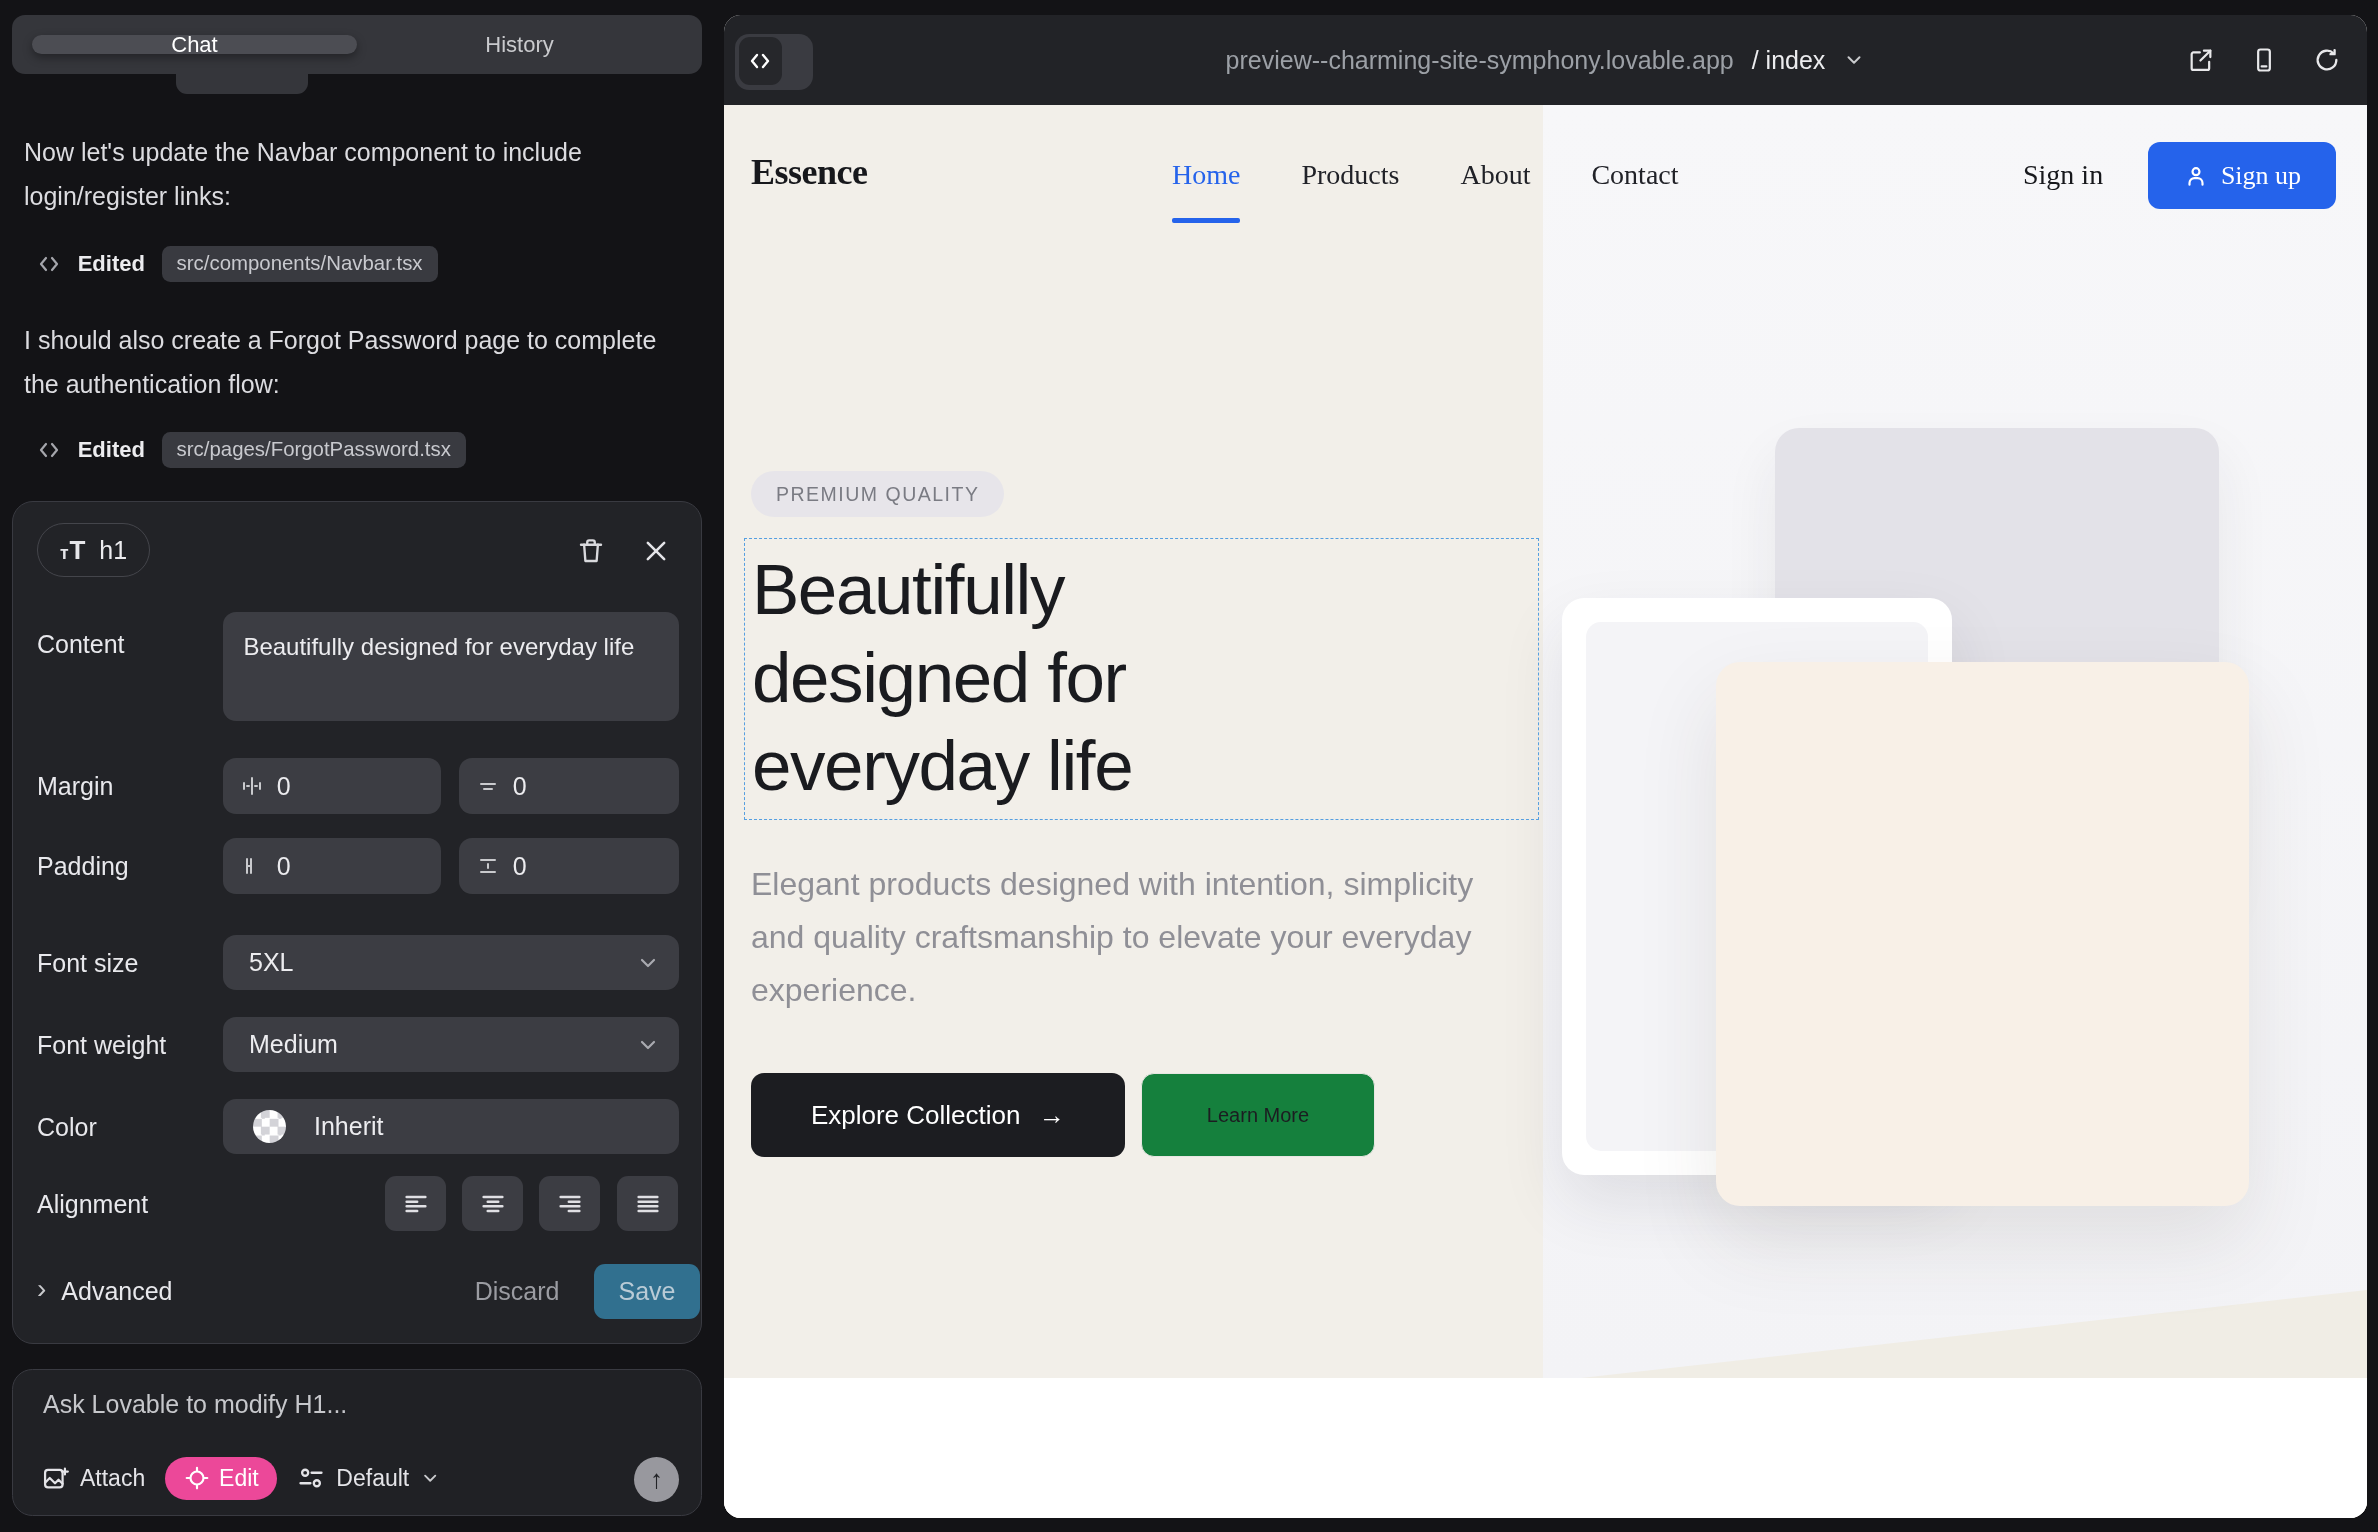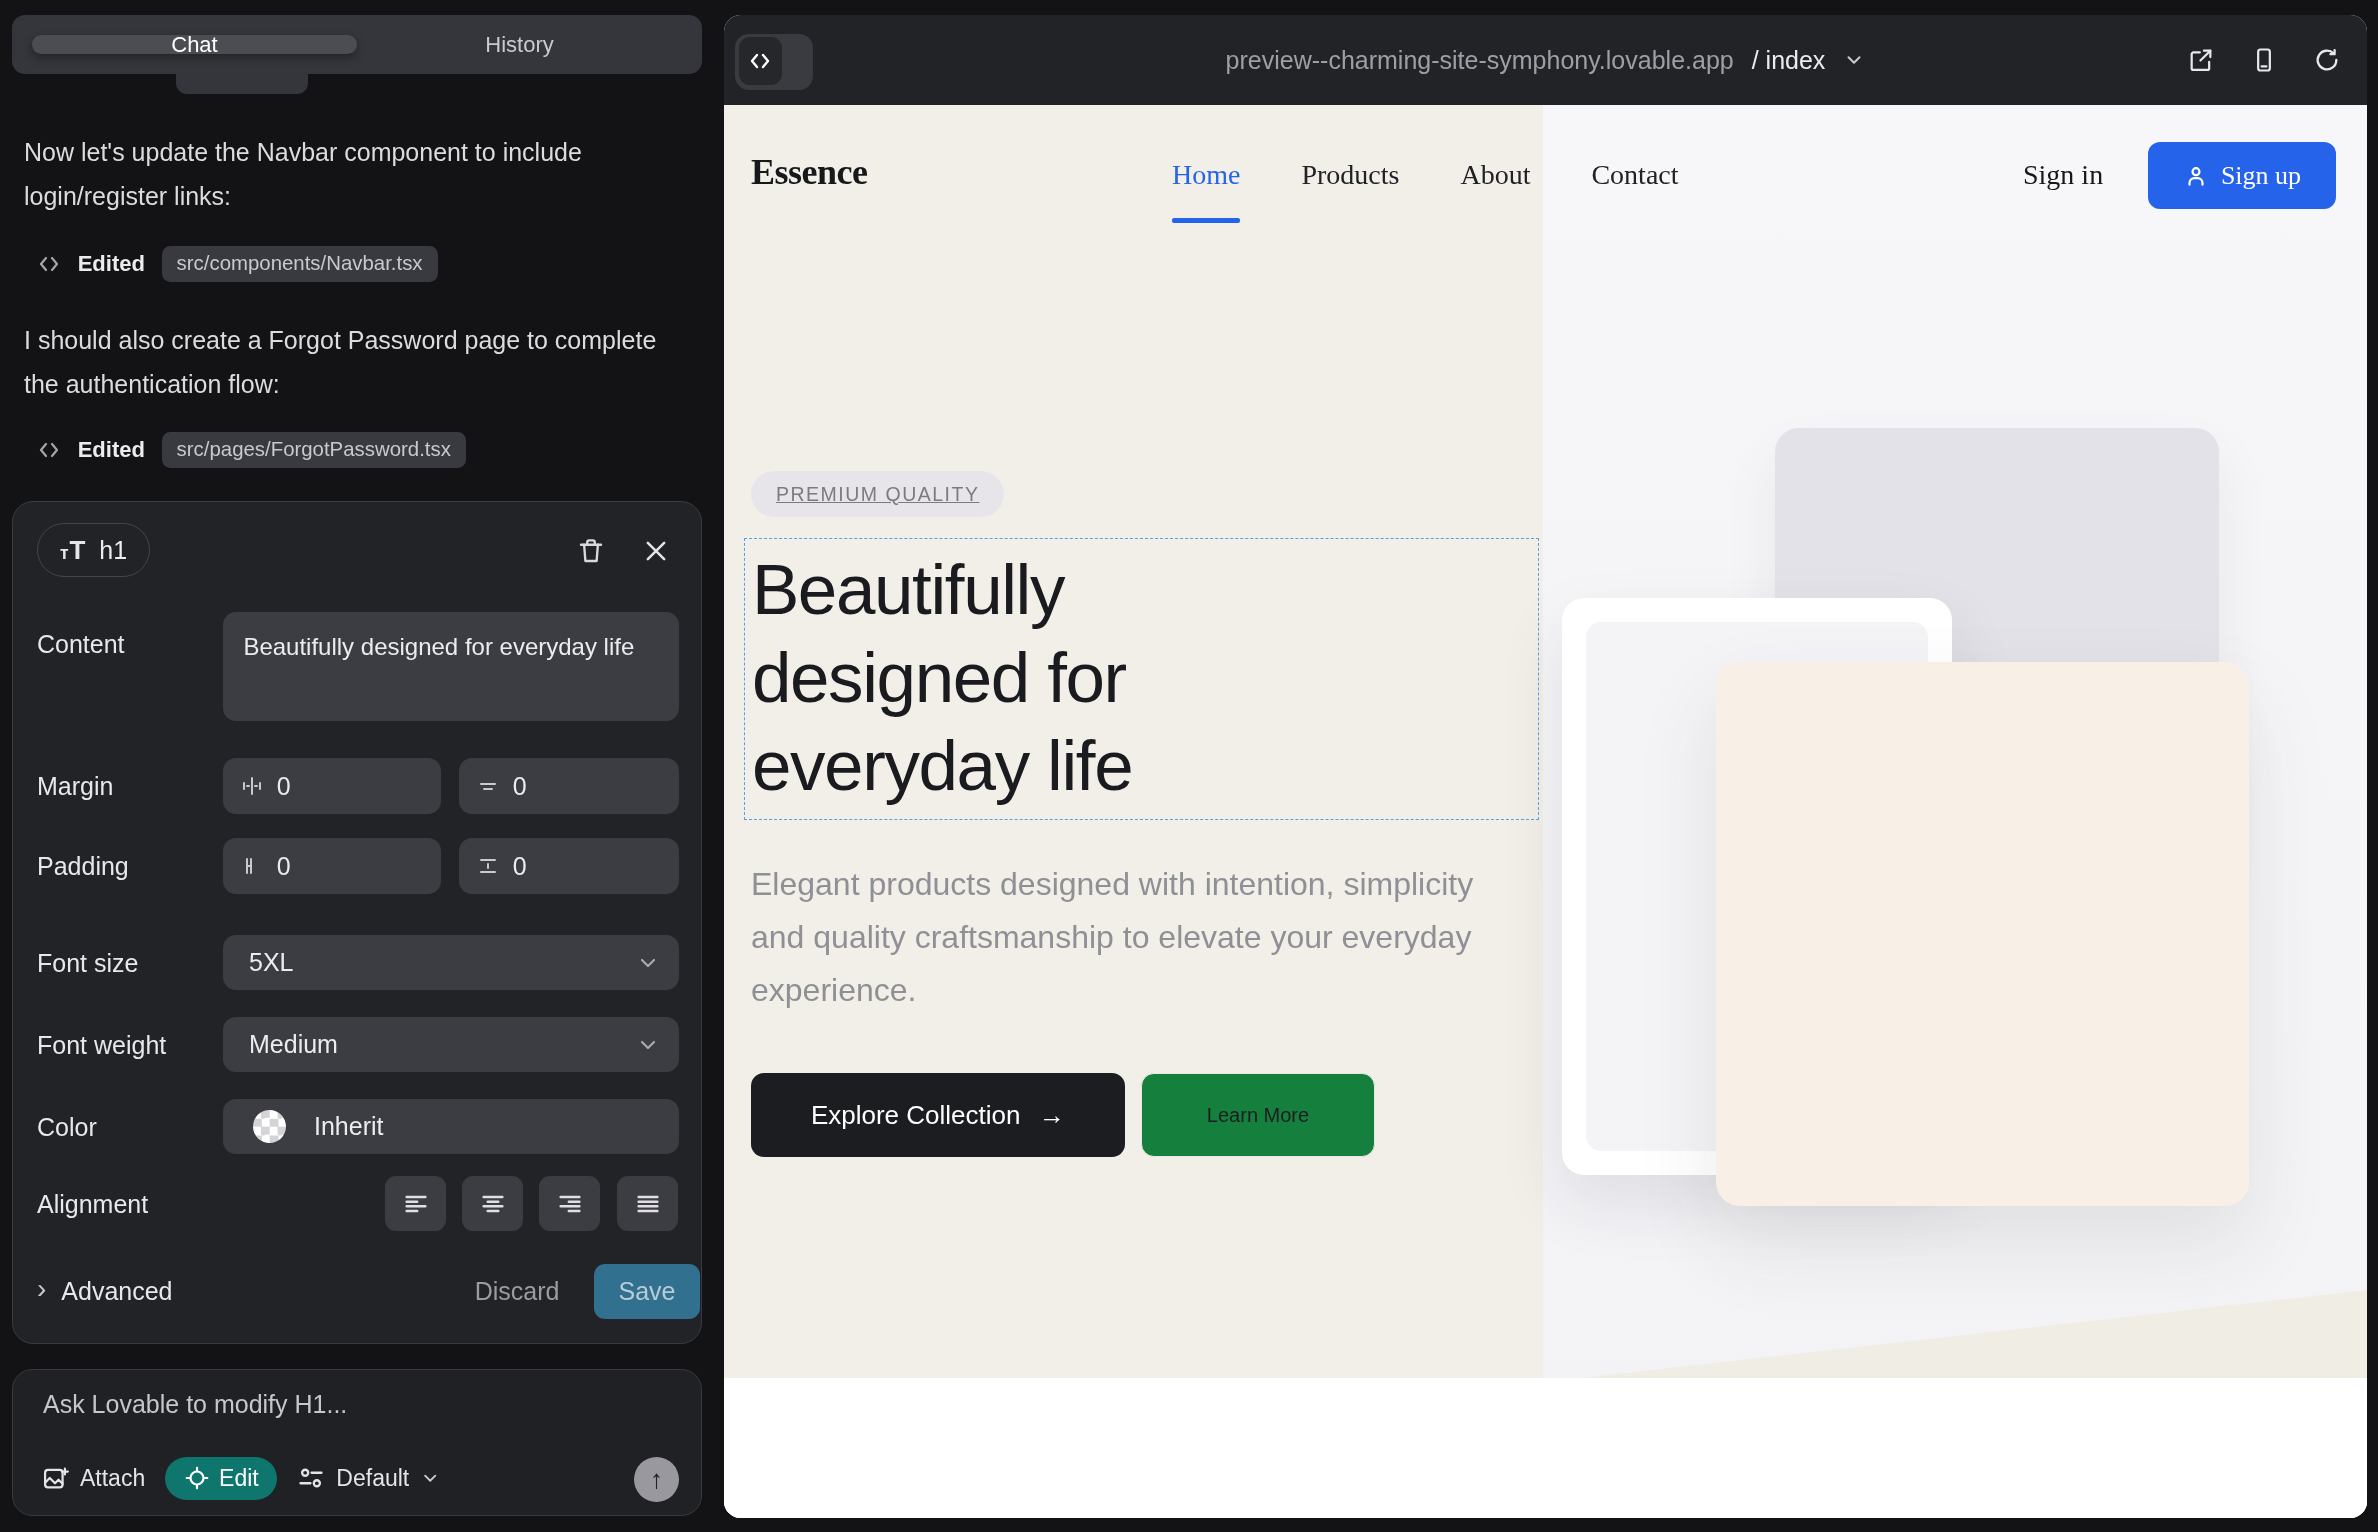--- a/index.html
+++ b/index.html
@@ -88,21 +88,21 @@
 
   
   #composer {
     left:12px; top:1369px; width:690px; height:147px;
     background:#202125; border:1.9px solid #393A41; border-radius:20.4px;
   }
   .placeholder { left:30px; top:20.4px; font-size:25px; color:#C6C7CB; }
   .composer-row { left:28px; top:85px; height:46px; display:flex; align-items:center; gap:20px; }
   .composer-item { display:flex; align-items:center; gap:11px; font-size:23px; color:#E4E4E8; cursor:pointer; }
   .edit-pill {
-    display:flex; align-items:center; gap:9.3px; background:#0f766e; color:#fff;
+    display:flex; align-items:center; gap:9.3px; background:#ec4899; color:#fff;
     border-radius:927px; height:43px; padding:0 18.6px; font-size:23px; cursor:pointer;
   }
   .send-btn {
     position:absolute; right:22px; top:87px; width:45px; height:45px; border-radius:50%;
     background:#98989E; color:#222327; font-size:26px; display:flex;
     align-items:center; justify-content:center; cursor:pointer;
   }
 
   
   #preview-panel {
@@ -155,21 +155,21 @@
   .nav-link.active { color:#2563EB; }
   .nav-link.active::after { content:""; position:absolute; left:0; right:0; bottom:-32px; height:4.6px; background:#2563EB; border-radius:1.9px; }
   .sign-in { position:absolute; left:1299px; top:54px; font-size:28px; color:#17181C; cursor:pointer; }
   .sign-up { position:absolute; left:1424px; top:37px; width:188px; height:67px;
              background:#2563EB; border-radius:12px; color:#fff; font-size:26px;
              display:flex; align-items:center; justify-content:center; gap:12px; cursor:pointer; }
 
   
   .badge { position:absolute; left:27px; top:366px; height:46px; border-radius:927px;
            background:#E7E5EA; color:#7A7B83; font-size:19.5px; font-weight:500;
-           letter-spacing:1.5px; display:inline-flex; align-items:center; padding:0 25px;text-decoration:underline; }
+           letter-spacing:1.5px; display:inline-flex; align-items:center; padding:0 25px; }
   .selection-box { position:absolute; left:19.5px; top:433px; width:795px; height:282px;
                    border:1.9px dashed #569FE0; }
   .hero-h1 { position:absolute; left:7.4px; top:7.4px; font-size:71px; font-weight:500;
              line-height:88px; color:#1A1B1F; letter-spacing:-1.4px; white-space:nowrap; }
   .hero-p { position:absolute; left:27px; top:753px; width:742px; font-size:32px;
             line-height:53px; color:#8F8F96; }
   .cta-primary { position:absolute; left:27px; top:968px; width:374px; height:84px;
                  background:#1C1D21; border-radius:13px; color:#fff; font-size:26px;
                  display:flex; align-items:center; justify-content:center; gap:18.6px; cursor:pointer; }
   .cta-secondary { position:absolute; left:417px; top:968px; width:234px; height:84px;

